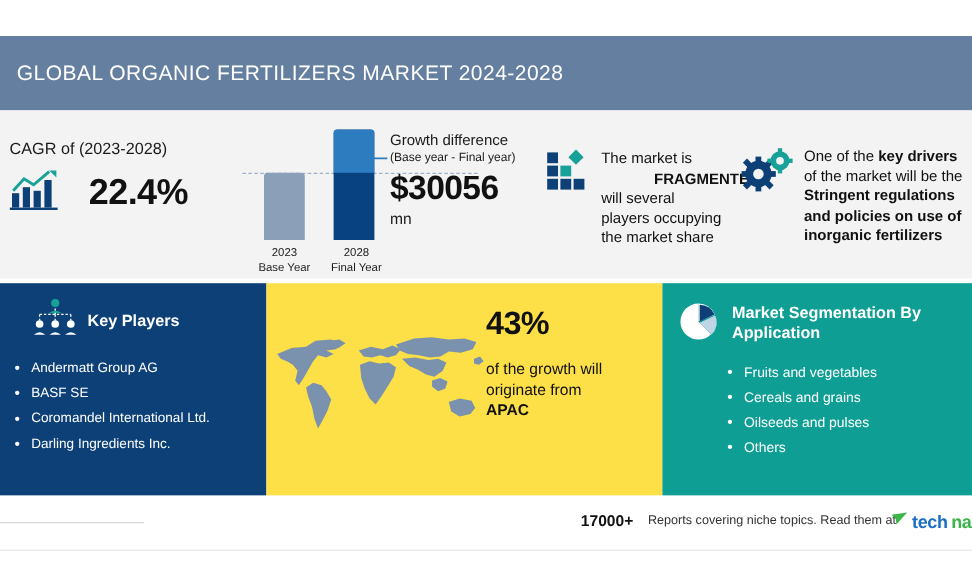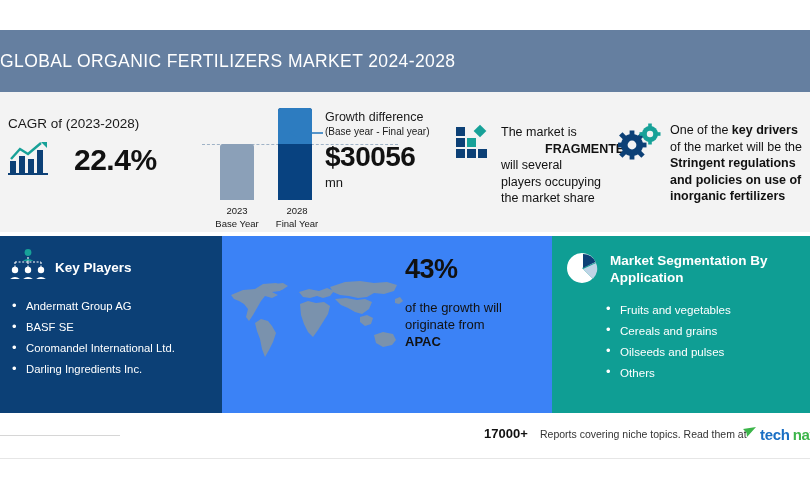--- a/index.html
+++ b/index.html
@@ -12,21 +12,21 @@
   .page { position: relative; width: 810px; height: 480px; background:#ffffff; }
 
   
   .header-band {
     position: absolute; left: 0; top: 30px; width: 810px; height: 62px;
     background: #657fa0;
     display: flex; align-items: center;
   }
   .header-title {
     color: #ffffff; font-size: 17.5px; letter-spacing: 0.4px;
-    font-weight: 400; white-space: nowrap;
+    padding-left: 14px; font-weight: 400; white-space: nowrap;
   }
 
   
   .stats-row {
     position: absolute; left: 0; top: 92px; width: 810px; height: 140px;
     background: #f3f3f3;
   }
 
   
   .cagr-block { position: absolute; left: 8px; top: 24px; width: 190px; }
@@ -68,33 +68,33 @@
   .drivers-text { font-size: 12.5px; color: #111111; line-height: 16.5px; width: 175px; }
   .drivers-text b { font-weight: bold; }
 
   
   .panels { position: absolute; left: 0; top: 236px; width: 810px; height: 177px; }
 
   .panel-players {
     position: absolute; left: 0; top: 0; width: 222px; height: 177px;
     background: #0c4076; color: #ffffff;
   }
-  .players-head { display: flex; align-items: center; gap: 9px; padding: 12px 0 0 10px; }
+  .players-head { display: flex; align-items: center; gap: 9px; padding: 12px 0 0 28px; }
   .players-title { font-size: 13.5px; font-weight: bold; }
   .players-list { list-style: none; margin-top: 10px; padding-left: 12px; }
   .players-list li {
     font-size: 11.3px; line-height: 21px; position: relative; padding-left: 14px; white-space: nowrap;
   }
   .players-list li::before {
     content: "•"; position: absolute; left: 0; top: -1px; font-size: 13px;
   }
 
   .panel-map {
     position: absolute; left: 222px; top: 0; width: 330px; height: 177px;
-    background: #3b82f6;
+    background: #fde047;
   }
   .map-svg { position: absolute; left: 2px; top: 18px; width: 180px; height: 130px; opacity: 1; }
   .apac-block { position: absolute; left: 183px; top: 18px; width: 140px; }
   .apac-pct { font-size: 27px; font-weight: bold; color: #111111; letter-spacing: -0.5px; }
   .apac-text { font-size: 13px; color: #111111; line-height: 17px; margin-top: 14px; }
   .apac-text b { font-weight: bold; }
 
   .panel-seg {
     position: absolute; left: 552px; top: 0; width: 258px; height: 177px;
     background: #0f9e94; color: #ffffff;

